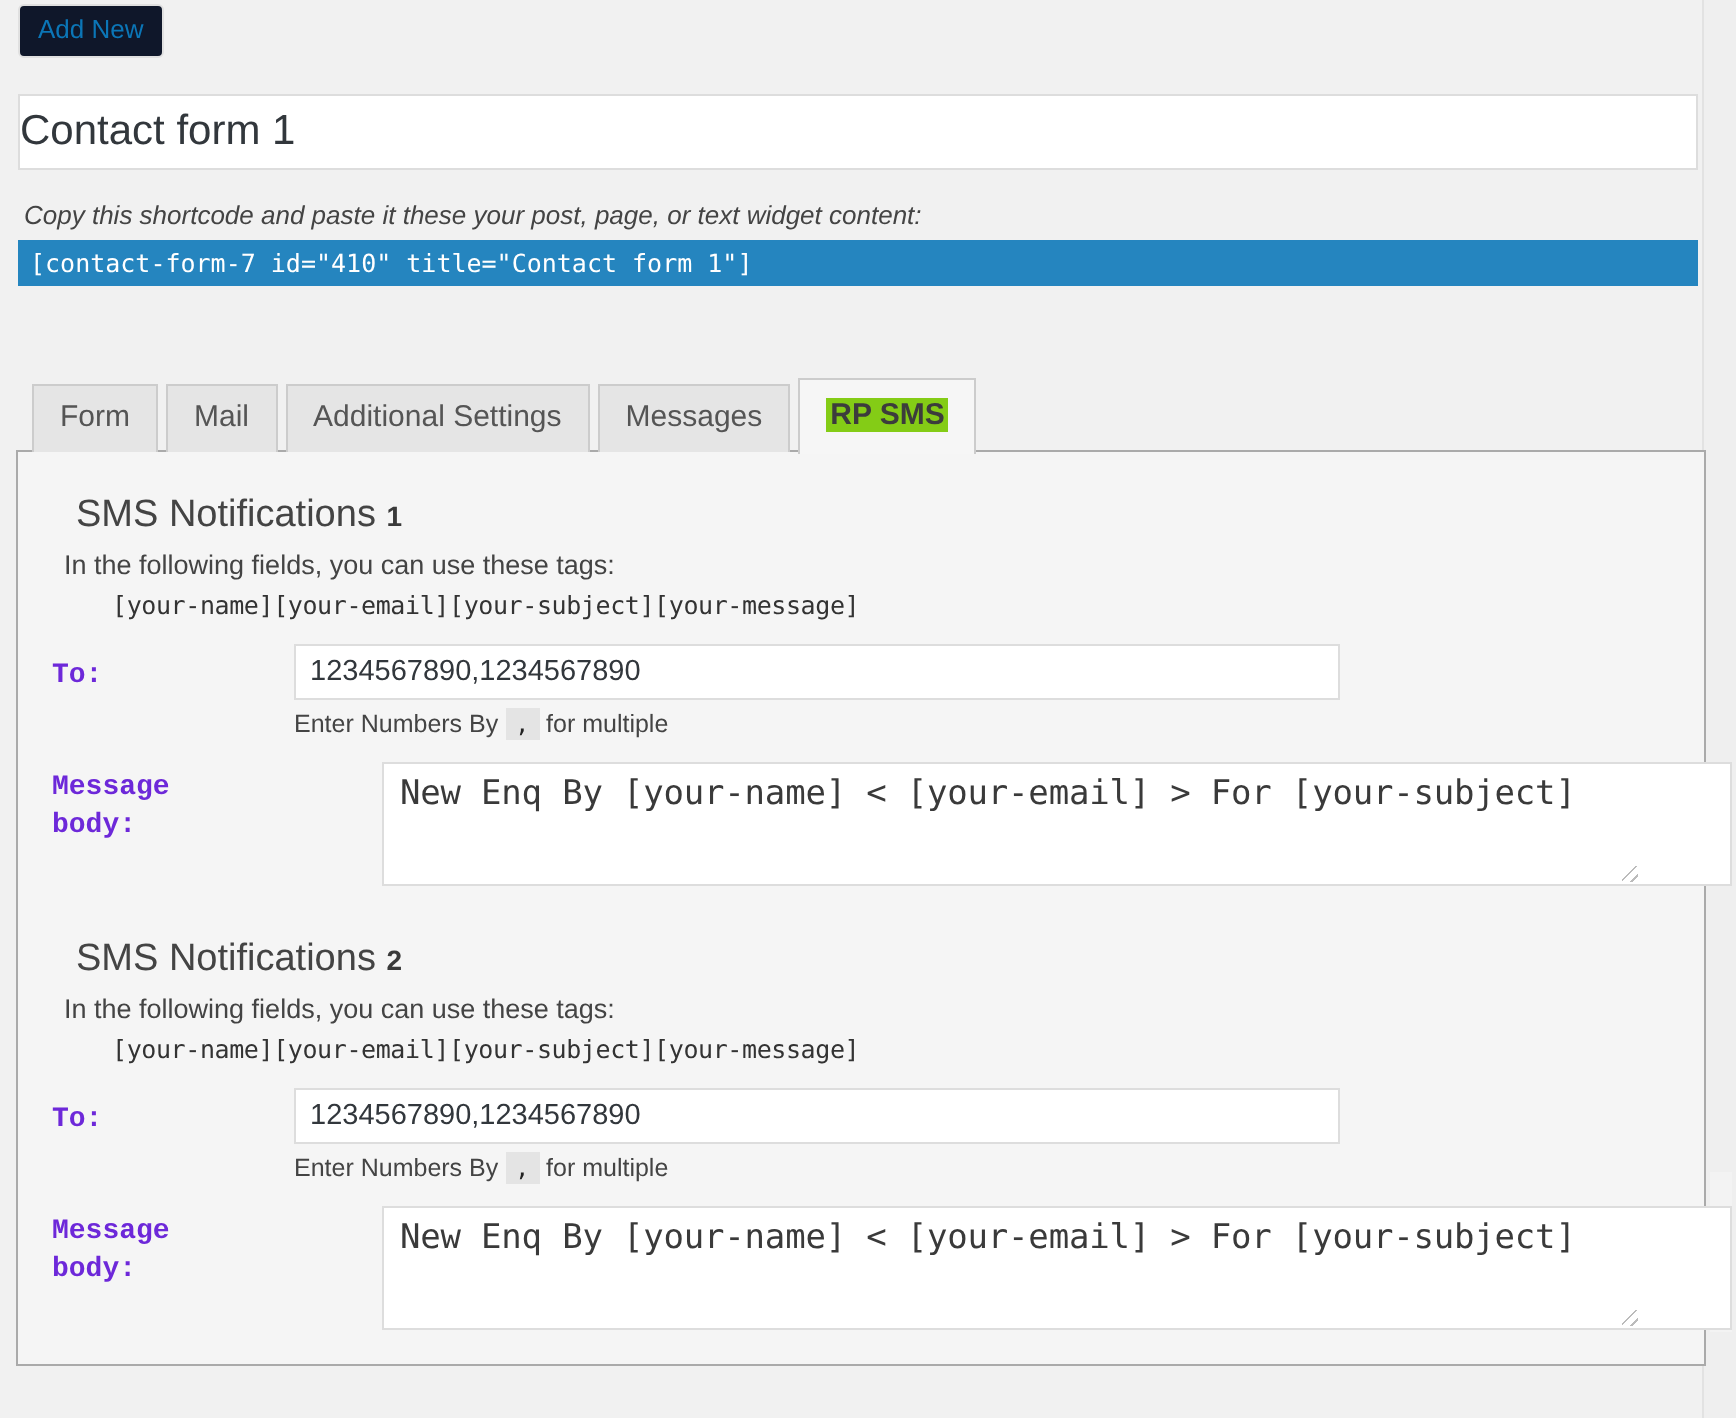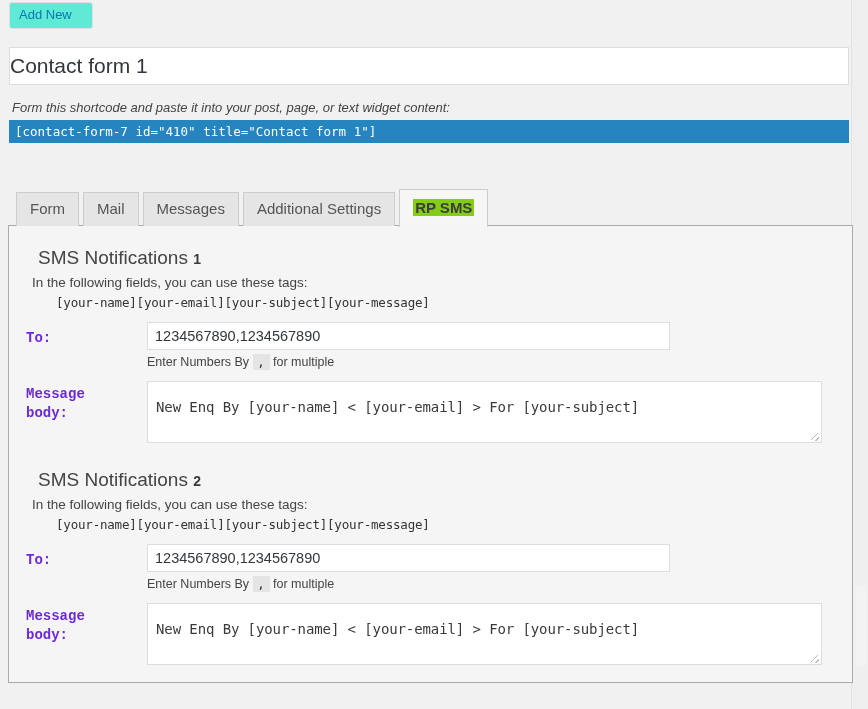--- a/index.html
+++ b/index.html
@@ -27,27 +27,27 @@
   }
   .page-title {
     font-size: 25px;
     font-weight: 400;
     line-height: 29px;
     color: #23282d;
     white-space: nowrap;
   }
   .add-new-btn {
     display: inline-block;
-    background: #5eead4;
+    background: #0f172a;
     border: 1px solid #e0e0e0;
     border-radius: 3px;
     color: #0b76b7;
     font-size: 13px;
     line-height: 16px;
-    padding: 4px 20px 5px 9px;
+    padding: 4px 9px 5px 9px;
     text-decoration: none;
     white-space: nowrap;
     cursor: pointer;
     font-weight: 400;
   }
 
   
   .title-input {
     position: absolute;
     left: 9px;
@@ -205,30 +205,31 @@
     padding: 1px 5px;
     font-size: 11.5px;
     color: #222;
   }
 
   .body-textarea {
     box-sizing: border-box;
     border: 1px solid #ddd;
     background: #fff;
     font-family: "DejaVu Sans Mono", monospace;
-    font-size: 14px;
+    font-size: 17px;
     color: #3a3a3a;
     line-height: 18px;
-    padding: 16px 8px;
+    padding: 6px 8px;
     outline: none;
     resize: none;
     width: 675px;
     height: 62px;
     overflow: hidden;
     letter-spacing: -0.1px;
+    margin-left: 44px;
   }
   .resize-grip {
     position: absolute;
     width: 10px;
     height: 10px;
     pointer-events: none;
   }
   .resize-grip::before {
     content: "";
     position: absolute;
@@ -281,28 +282,28 @@
 </style>
 </head>
 <body>
 
 <div class="page-header">
   <span class="add-new-btn">Add New</span>
 </div>
 
 <input class="title-input" type="text" value="Contact form 1" style="">
 
-<div class="shortcode-label">Form this shortcode and paste it into your post, page, or text widget content:</div>
+<div class="shortcode-label">Copy this shortcode and paste it these your post, page, or text widget content:</div>
 <input class="shortcode-bar" type="text" readonly="" value="[contact-form-7 id=&quot;410&quot; title=&quot;Contact form 1&quot;]" style="">
 
 <div class="tab-bar">
   <div class="tab"><span class="tab-label">Form</span></div>
   <div class="tab"><span class="tab-label">Mail</span></div>
+  <div class="tab"><span class="tab-label">Additional Settings</span></div>
   <div class="tab"><span class="tab-label">Messages</span></div>
-  <div class="tab"><span class="tab-label">Additional Settings</span></div>
   <div class="tab active"><span class="tab-label">RP SMS</span></div>
 </div>
 
 <div class="panel">
 
   <div class="section">
     <h2 class="section-heading abs" style="left:14px; top:5px;"><span>SMS Notifications</span> <span class="idx">1</span></h2>
 
     <div class="hint-line abs" style="left:23px; top:48px;">In the following fields, you can use these tags:</div>
     <div class="tags-line abs" style="left:23px; top:68px;">[your-name][your-email][your-subject][your-message]</div>

